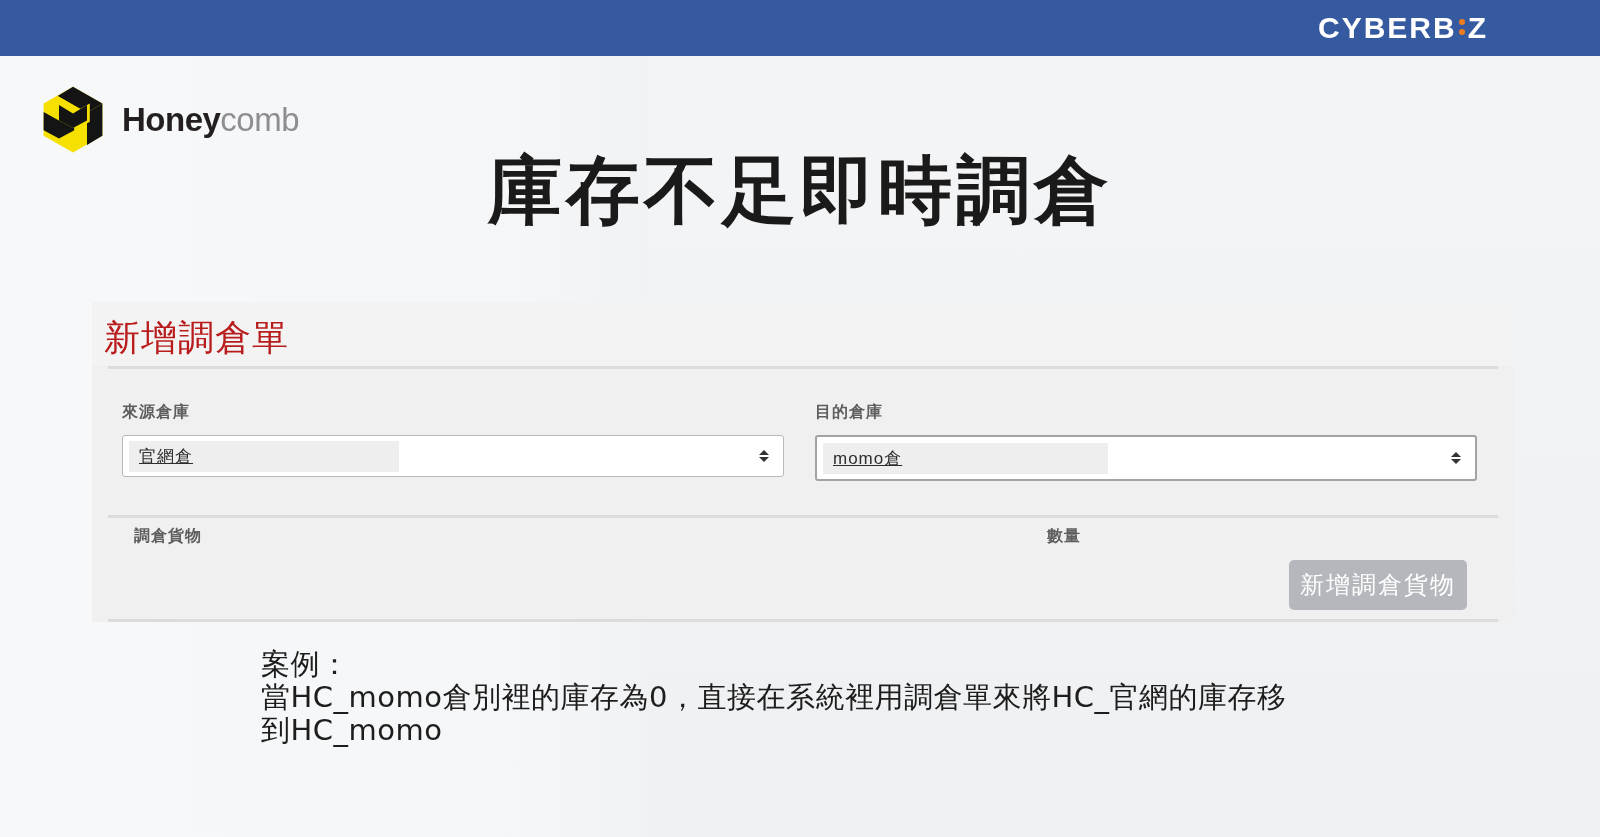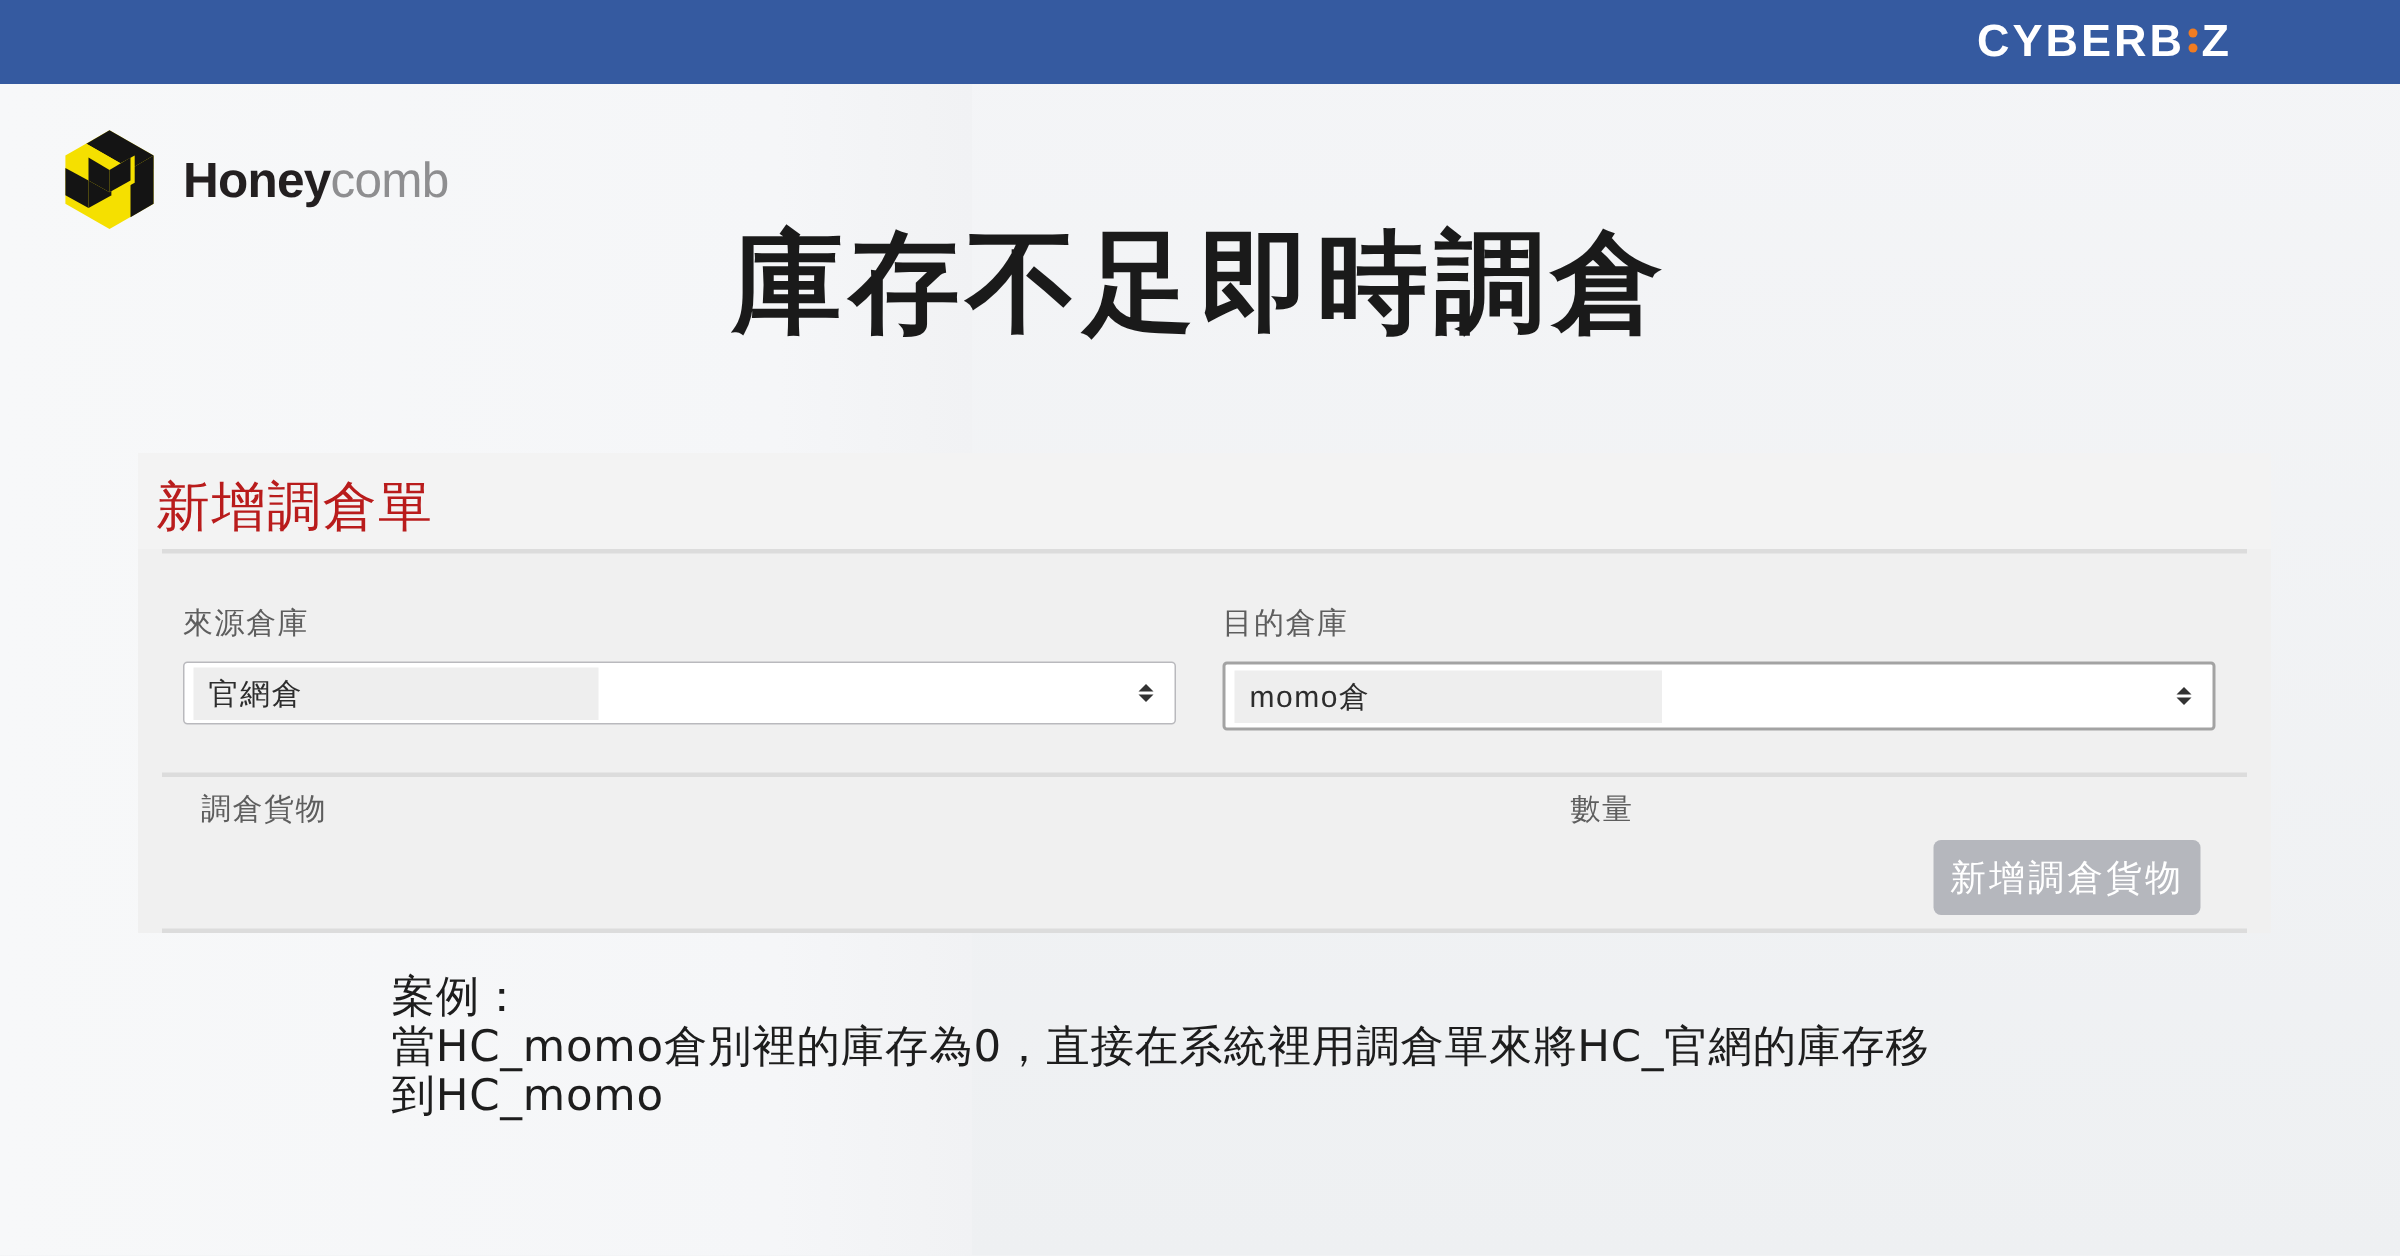--- a/index.html
+++ b/index.html
@@ -90,21 +90,21 @@
     position: absolute;
     left: 0;
     top: 152px;
     width: 1600px;
     text-align: center;
     font-size: 74px;
     font-weight: bold;
     color: #1a1a1a;
     letter-spacing: 4px;
     line-height: 1.05;
-    font-family: Liberation Serif, serif;
+    font-family: Liberation Sans, sans-serif;
   }
   
   #orgchart {
     position: absolute;
     left: 1256px;
     top: 138px;
     width: 260px;
     height: 90px;
   }
   .oc-top {
@@ -164,47 +164,49 @@
     height: 3px;
     background: #dcdcdc;
   }
   #divider-1 { top: 64px; }
   #divider-2 { top: 213px; }
   #divider-3 { top: 317px; }
   .field-group { position: absolute; }
   #group-source { left: 30px; top: 100px; width: 662px; }
   #group-dest   { left: 723px; top: 100px; width: 662px; }
   .field-label {
-    font-size: 20px;
+    font-size: 16px;
     color: #5e5e5e;
     margin-bottom: 12px;
     letter-spacing: 1px;
+    font-weight: bold;
   }
   .select-box {
     position: relative;
     height: 42px;
     background: #ffffff;
     border: 1px solid #b9b9bd;
     border-radius: 3px;
     display: flex;
     align-items: center;
     box-sizing: border-box;
   }
   #select-dest {
     height: 46px;
     border: 2px solid #a3a3a3;
   }
   .select-value {
-    font-size: 20px;
+    font-size: 17px;
     color: #2d2d2d;
     padding: 4px 10px;
     margin-left: 6px;
     background: #eeeeee;
     min-width: 250px;
     letter-spacing: 1px;
+    text-decoration: underline;
   }
   #select-dest .select-value { min-width: 265px; }
   .select-arrow {
     position: absolute;
     right: 14px;
     top: 50%;
     transform: translateY(-50%);
     width: 10px;
     height: 16px;
     display: flex;

